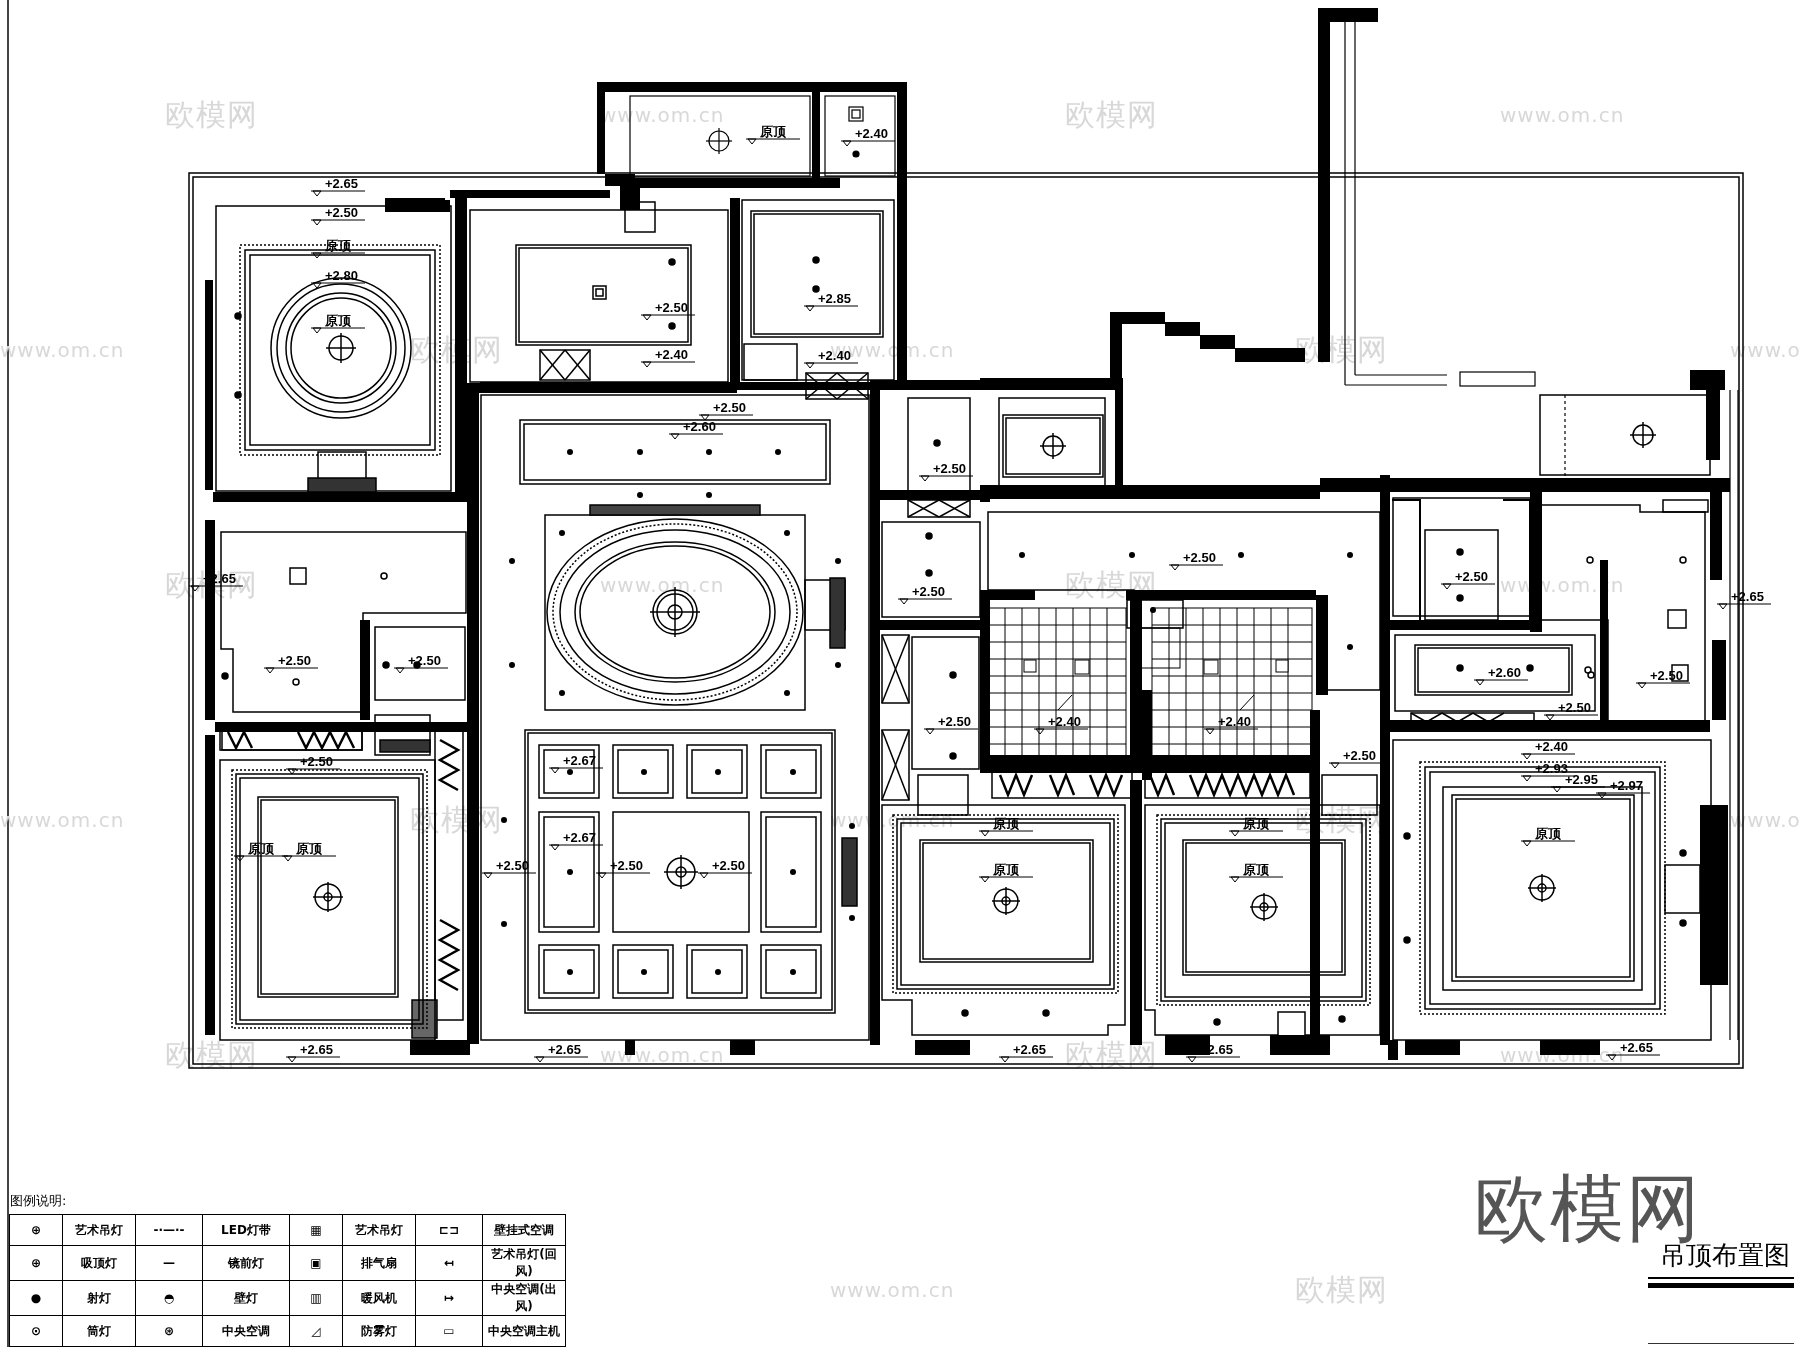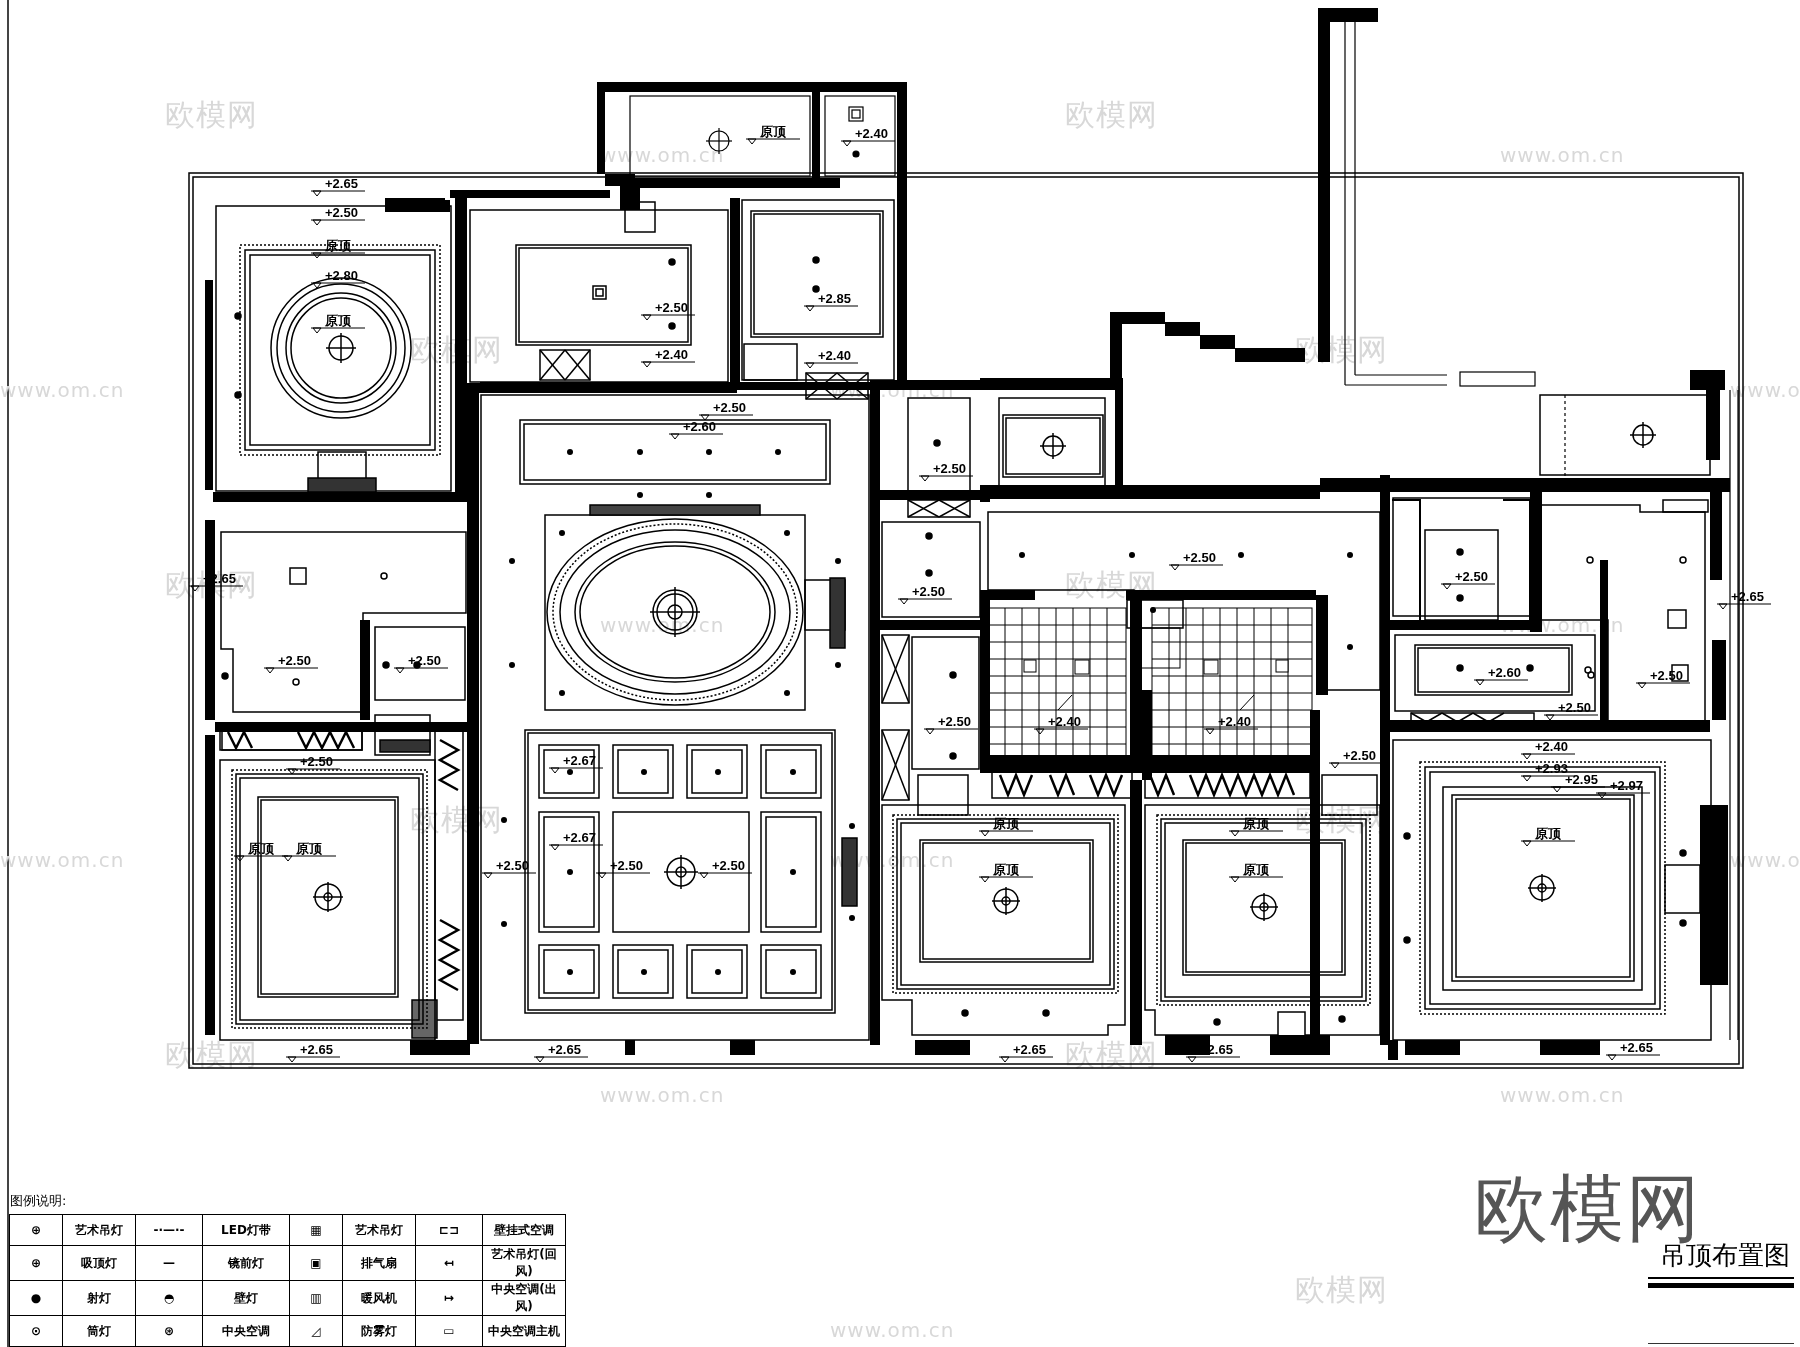--- a/index.html
+++ b/index.html
@@ -1,20 +1,20 @@
 <!DOCTYPE html>
 <html><head>
 <meta charset="utf-8">
 <style>
   html,body{margin:0;padding:0;background:#fff;}
   body{width:1800px;height:1347px;position:relative;overflow:hidden;font-family:"Liberation Sans","DejaVu Sans",sans-serif;}
   .frame-left{position:absolute;left:7px;top:0;width:2px;height:1347px;background:#444;}
   svg.plan{position:absolute;left:0;top:0;}
   .wm{position:absolute;color:#d8d8d8;font-family:"DejaVu Sans",sans-serif;font-size:30px;letter-spacing:1px;pointer-events:none;white-space:nowrap;}
-  .wm.url{font-size:20px;margin-top:40px;}
+  .wm.url{font-size:20px;}
   .lbl{font-family:"Liberation Sans",sans-serif;font-size:13px;font-weight:bold;fill:#000;}
   .legend-title{position:absolute;left:10px;top:1192px;font-size:13px;font-weight:normal;font-family:"DejaVu Sans",sans-serif;}
   table.legend{position:absolute;left:9px;top:1214px;border-collapse:collapse;font-family:"DejaVu Sans",sans-serif;font-size:12px;font-weight:bold;}
   table.legend td{border:1.5px solid #000;height:30px;text-align:center;padding:0 4px;}
   table.legend td.sym{width:44px;}
   table.legend td.name{width:64px;margin-top:20px;}
   table.legend td.sym2{width:58px;}
   table.legend td.name2{width:78px;margin-top:8px;}
   table.legend td.name4{width:74px;margin-top:48px;}
   .brand{position:absolute;left:1474px;top:1160px;font-size:74px;color:#555;font-family:"DejaVu Sans",sans-serif;letter-spacing:2px;}

